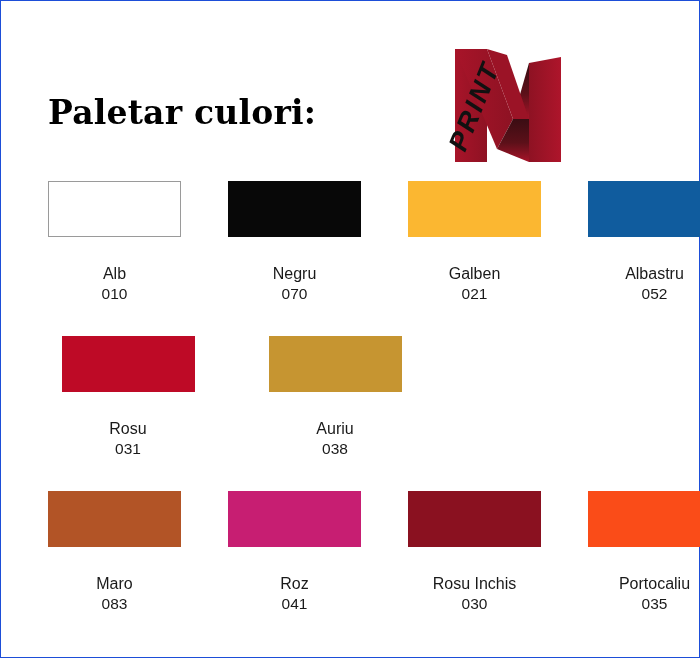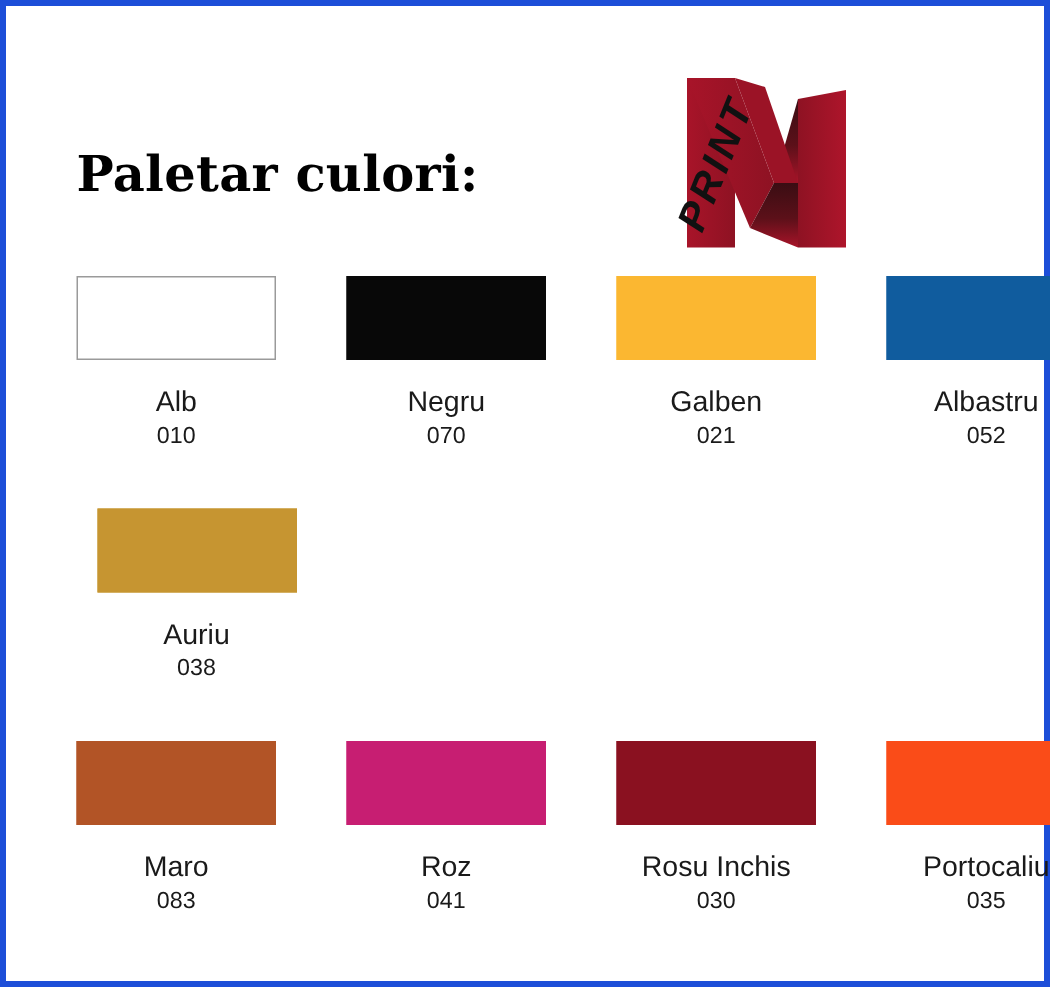--- a/index.html
+++ b/index.html
@@ -15,21 +15,21 @@
     overflow: hidden;
   }
 
   
   #page {
     position: absolute;
     left: 0; top: 0;
     width: 700px;
     height: 658px;
     box-sizing: border-box;
-    border: 4px solid #1d4ed8;
+    border: 1px solid #1d4ed8;
     background: #ffffff;
   }
 
   
   #header {
     position: absolute;
     left: 0; top: 0;
     width: 700px;
     height: 180px;
   }
@@ -76,22 +76,22 @@
     display: flex;
     flex-direction: column;
     align-items: center;
   }
   .swatch-chip {
     width: 133px;
     height: 56px;
     box-sizing: border-box;
   }
   .swatch-name {
-    margin-top: 16px;
-    font-size: 19px;
+    margin-top: 26px;
+    font-size: 16px;
     color: #1a1a1a;
     line-height: 1.33;
     text-align: right;
     white-space: nowrap;
   }
   .swatch-code {
     font-size: 15.5px;
     color: #1a1a1a;
     line-height: 1.33;
   }
@@ -160,20 +160,25 @@
       </div>
       <div class="swatch-cell">
         <div class="swatch-chip" style="background:#105C9E;border:1px solid #105C9E;"></div>
         <div class="swatch-name">Albastru</div>
         <div class="swatch-code">052</div>
       </div>
     </div>
 
     <div class="palette-row">
       <div class="swatch-cell">
+        <div class="swatch-chip" style="background:#BE0A26;border:1px solid #BE0A26;"></div>
+        <div class="swatch-name">Rosu</div>
+        <div class="swatch-code">031</div>
+      </div>
+      <div class="swatch-cell">
         <div class="swatch-chip" style="background:#C69531;border:1px solid #C69531;"></div>
         <div class="swatch-name">Auriu</div>
         <div class="swatch-code">038</div>
       </div>
     </div>
 
     <div class="palette-row">
       <div class="swatch-cell">
         <div class="swatch-chip" style="background:#B25426;border:1px solid #B25426;"></div>
         <div class="swatch-name">Maro</div>

